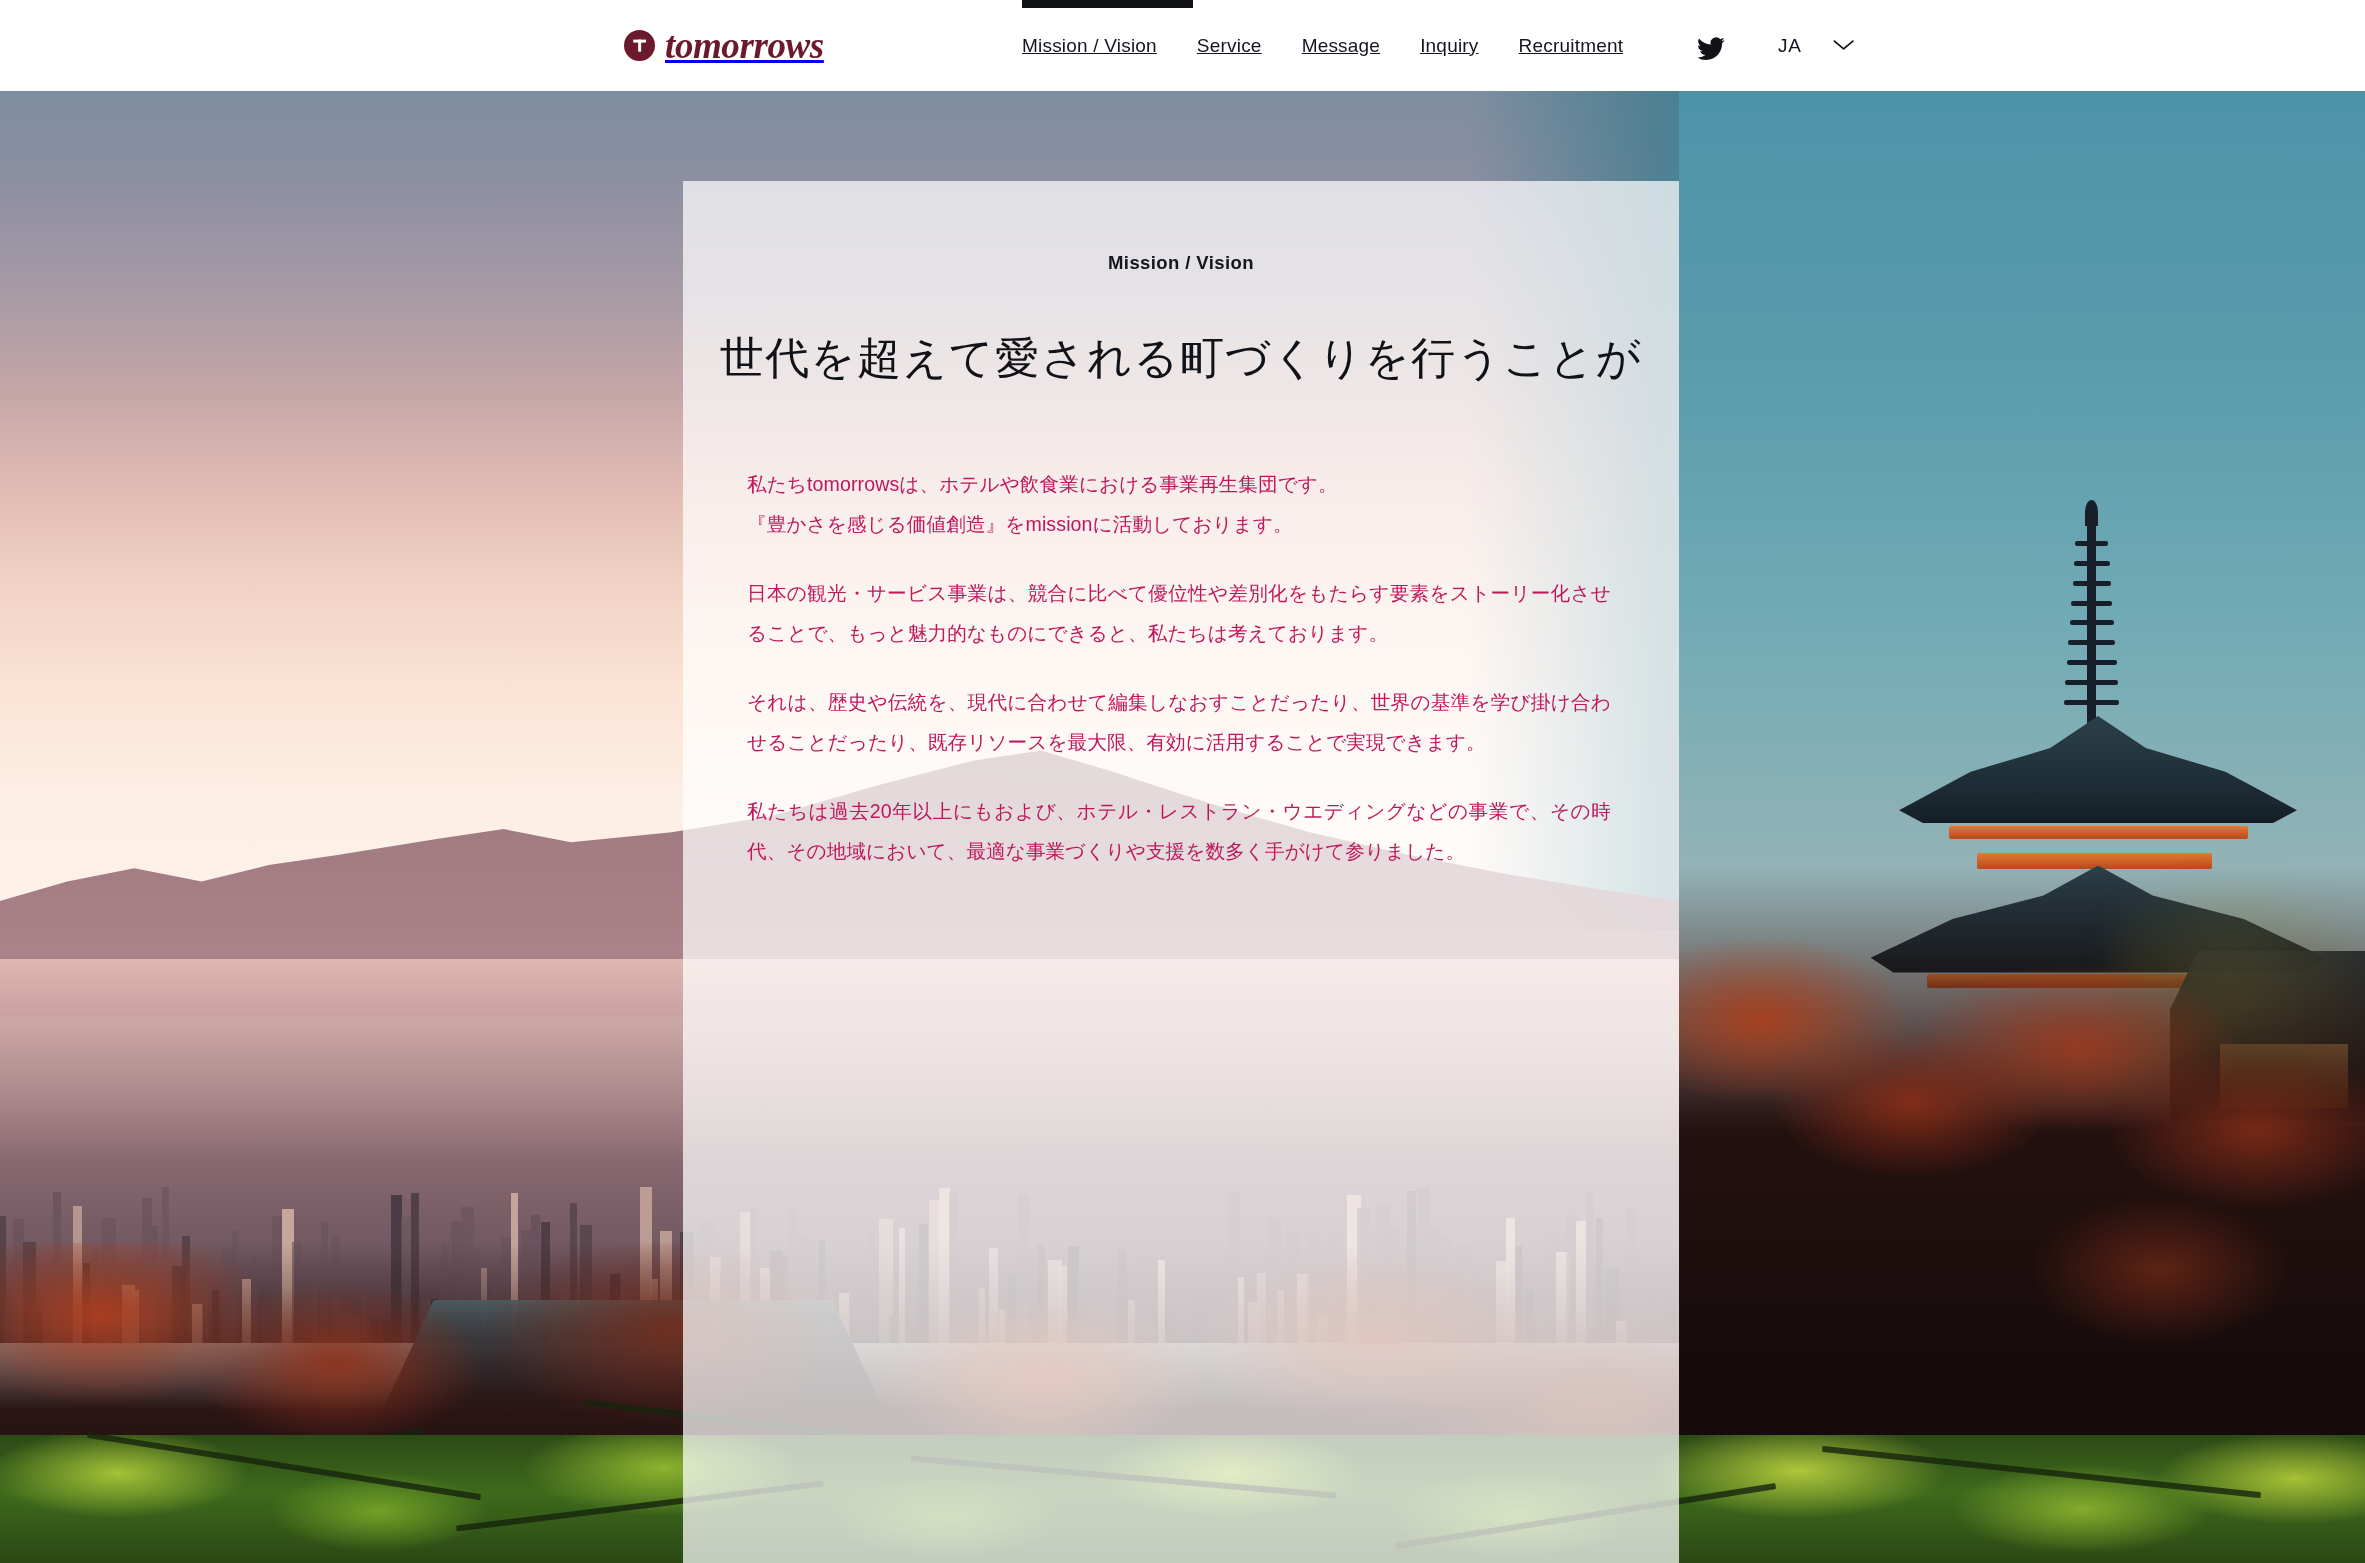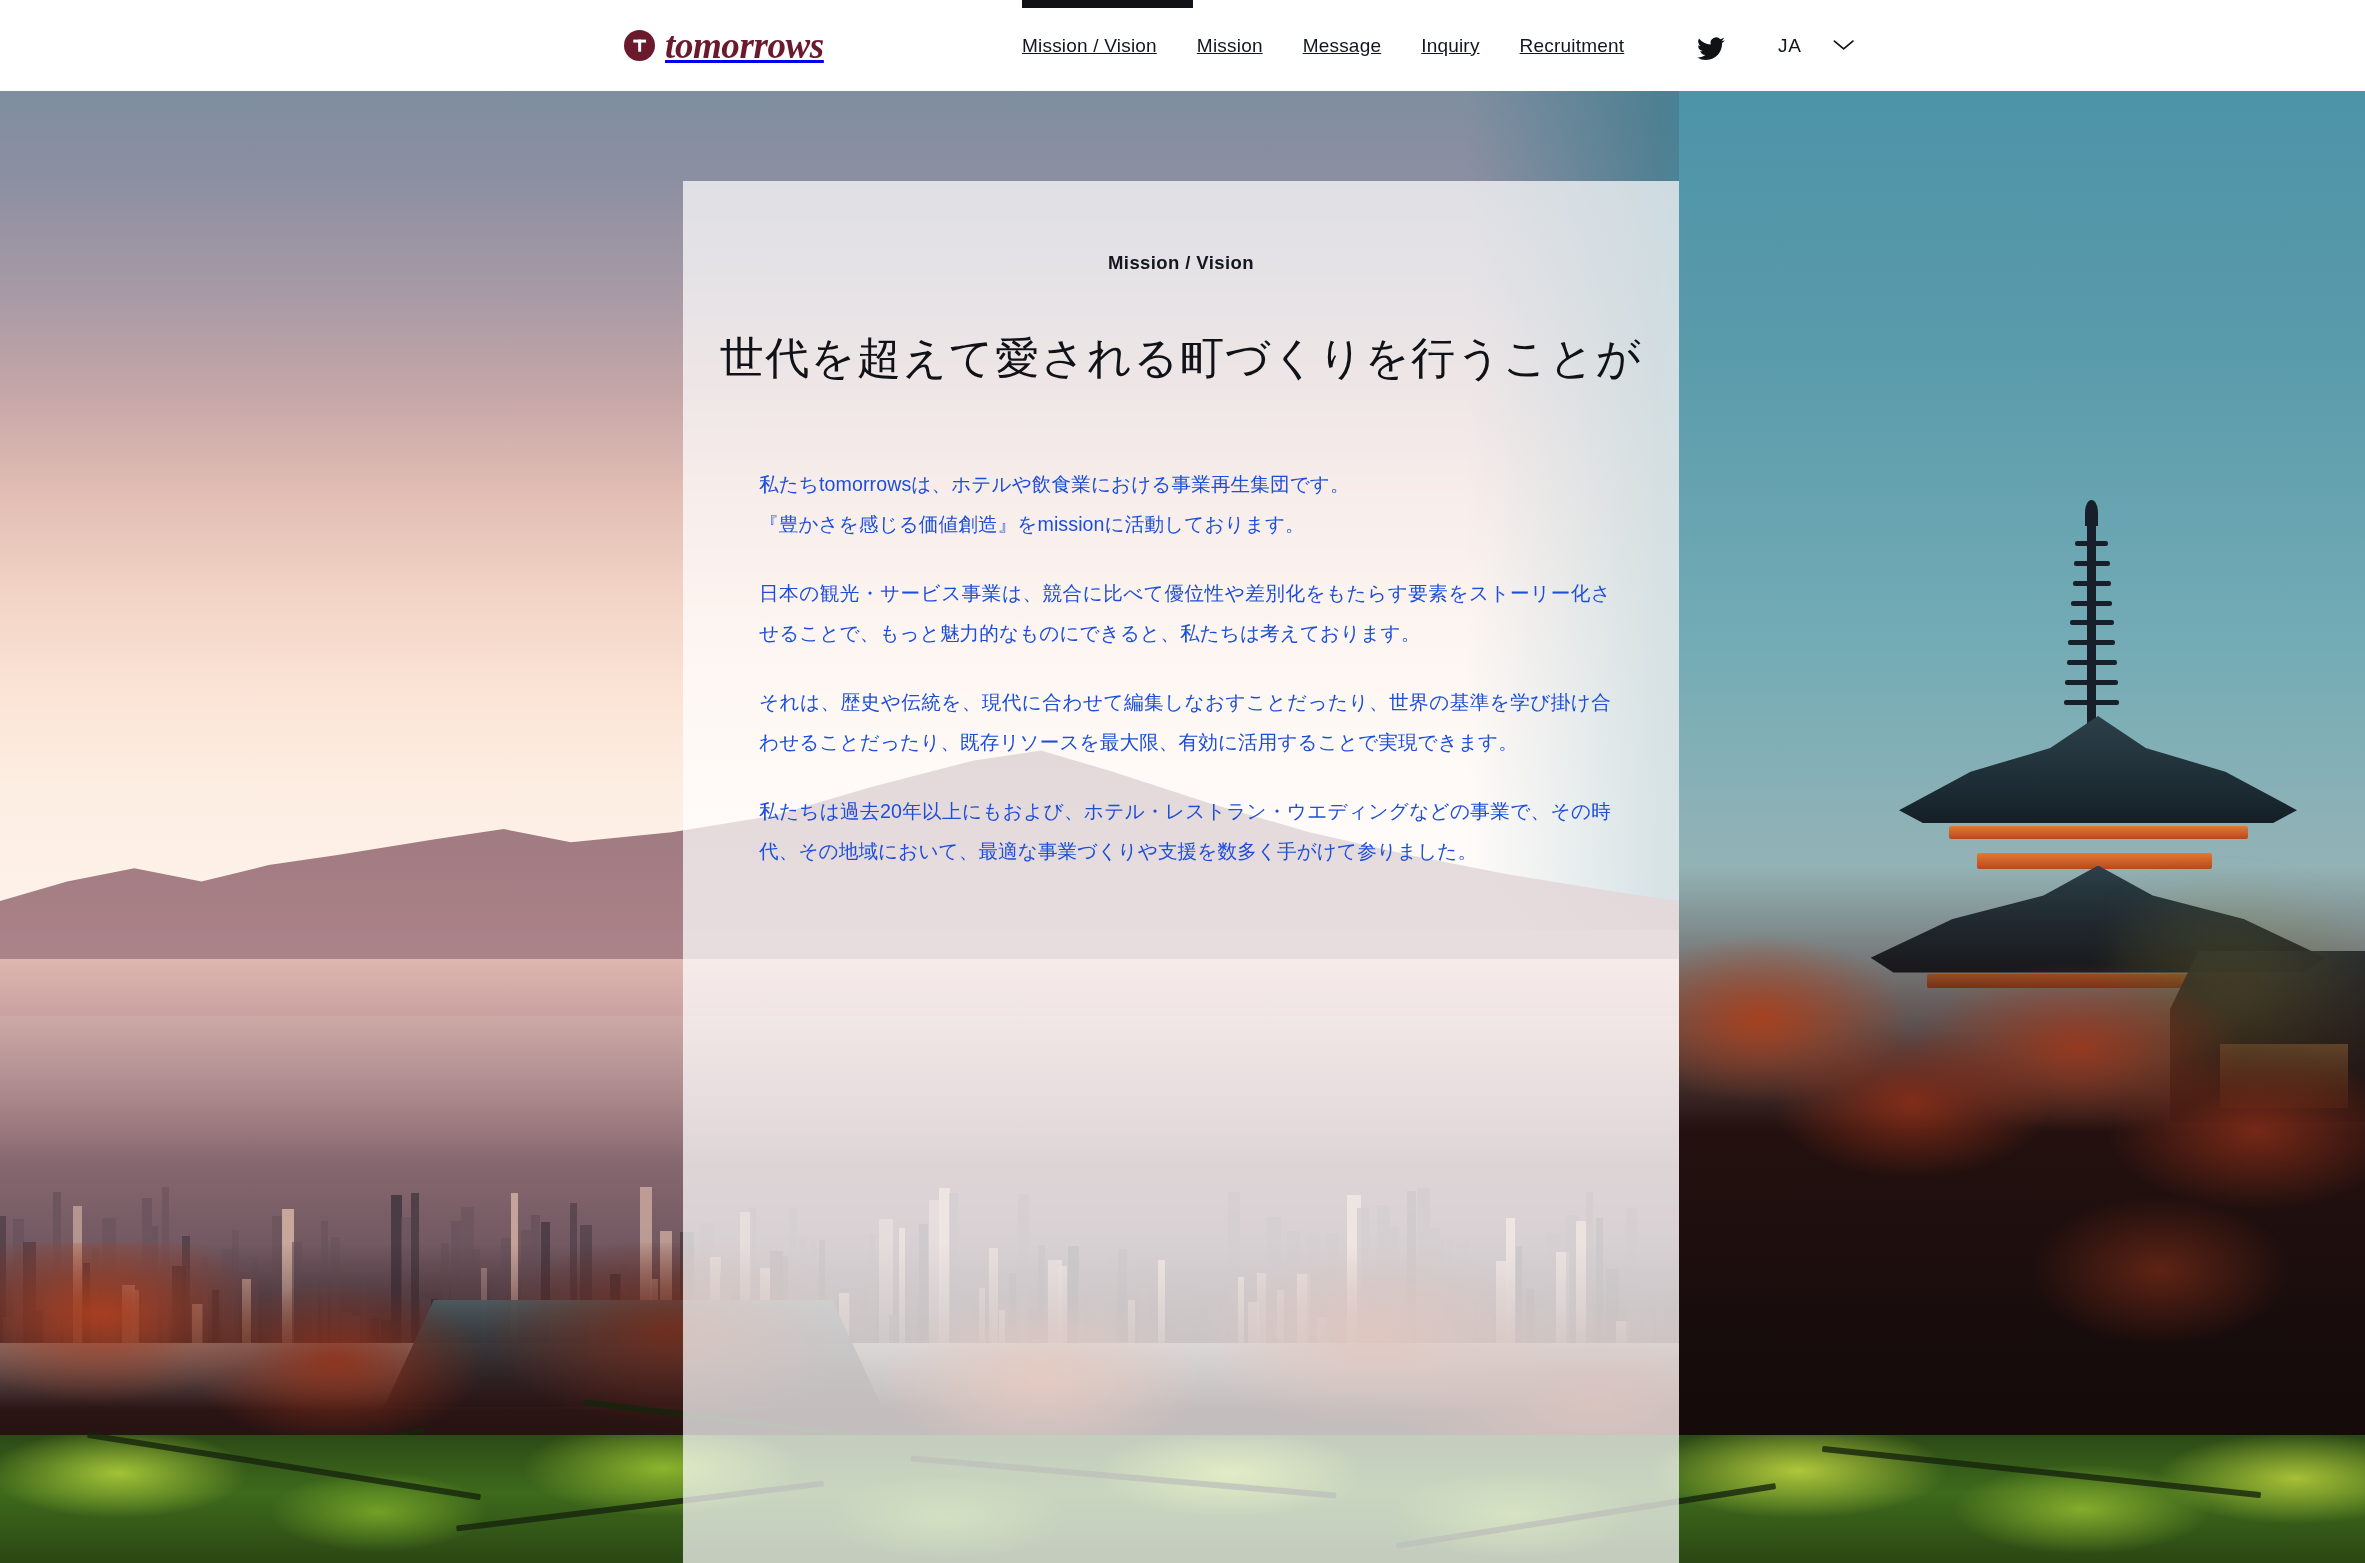--- a/index.html
+++ b/index.html
@@ -257,22 +257,22 @@
     text-align:center;
     font-size:44px; font-weight:400; color:#101218;
     letter-spacing:1.4px; line-height:1.25;
     white-space:nowrap;
   }
   .body{
     position:absolute; left:64px; top:284px; width:864px;
   }
   .body p{
     font-size:19.6px; line-height:2.02;
-    color:#1d4ed8; letter-spacing:0.1px;
-    margin:0 0 30px 12px;
+    color:#be185d; letter-spacing:0.1px;
+    margin:0 0 30px 0;
     text-align:justify;
     text-justify:inter-character;
   }
 </style>
 </head>
 <body>
 
 <div class="bg">
   <div class="sky"></div>
   <div class="sky-right-glow"></div>
@@ -519,21 +519,21 @@
       <svg width="21.3" height="21.3" viewBox="0 0 30 30" aria-hidden="true">
         <rect x="6" y="6.5" width="18" height="4.2" fill="#ffffff"></rect>
         <rect x="12.9" y="6.5" width="4.2" height="17" fill="#ffffff"></rect>
       </svg>
     </span>
     <span class="logo-text">tomorrows</span>
   </a>
 
   <nav class="nav" id="main-nav">
       <a class="nav-item" href="#">Mission / Vision</a>
-      <a class="nav-item" href="#">Mission</a>
+      <a class="nav-item" href="#">Service</a>
       <a class="nav-item" href="#">Message</a>
       <a class="nav-item" href="#">Inquiry</a>
       <a class="nav-item" href="#">Recruitment</a>
     </nav>
 
   <a class="nav-twitter" href="#">
     <svg width="30" height="30" viewBox="0 0 24 24" aria-hidden="true">
       <path fill="#111216" d="M23 4.9c-.8.36-1.7.6-2.6.71a4.6 4.6 0 0 0 2-2.53c-.88.52-1.86.9-2.9 1.11a4.54 4.54 0 0 0-7.74 4.14A12.9 12.9 0 0 1 2.4 3.6a4.54 4.54 0 0 0 1.4 6.06 4.5 4.5 0 0 1-2.05-.57v.06a4.54 4.54 0 0 0 3.64 4.45c-.66.18-1.36.2-2.04.08a4.55 4.55 0 0 0 4.24 3.15A9.1 9.1 0 0 1 1 18.7a12.85 12.85 0 0 0 6.96 2.04c8.35 0 12.92-6.92 12.92-12.92l-.01-.59A9.2 9.2 0 0 0 23 4.9z"></path>
     </svg>
   </a>

